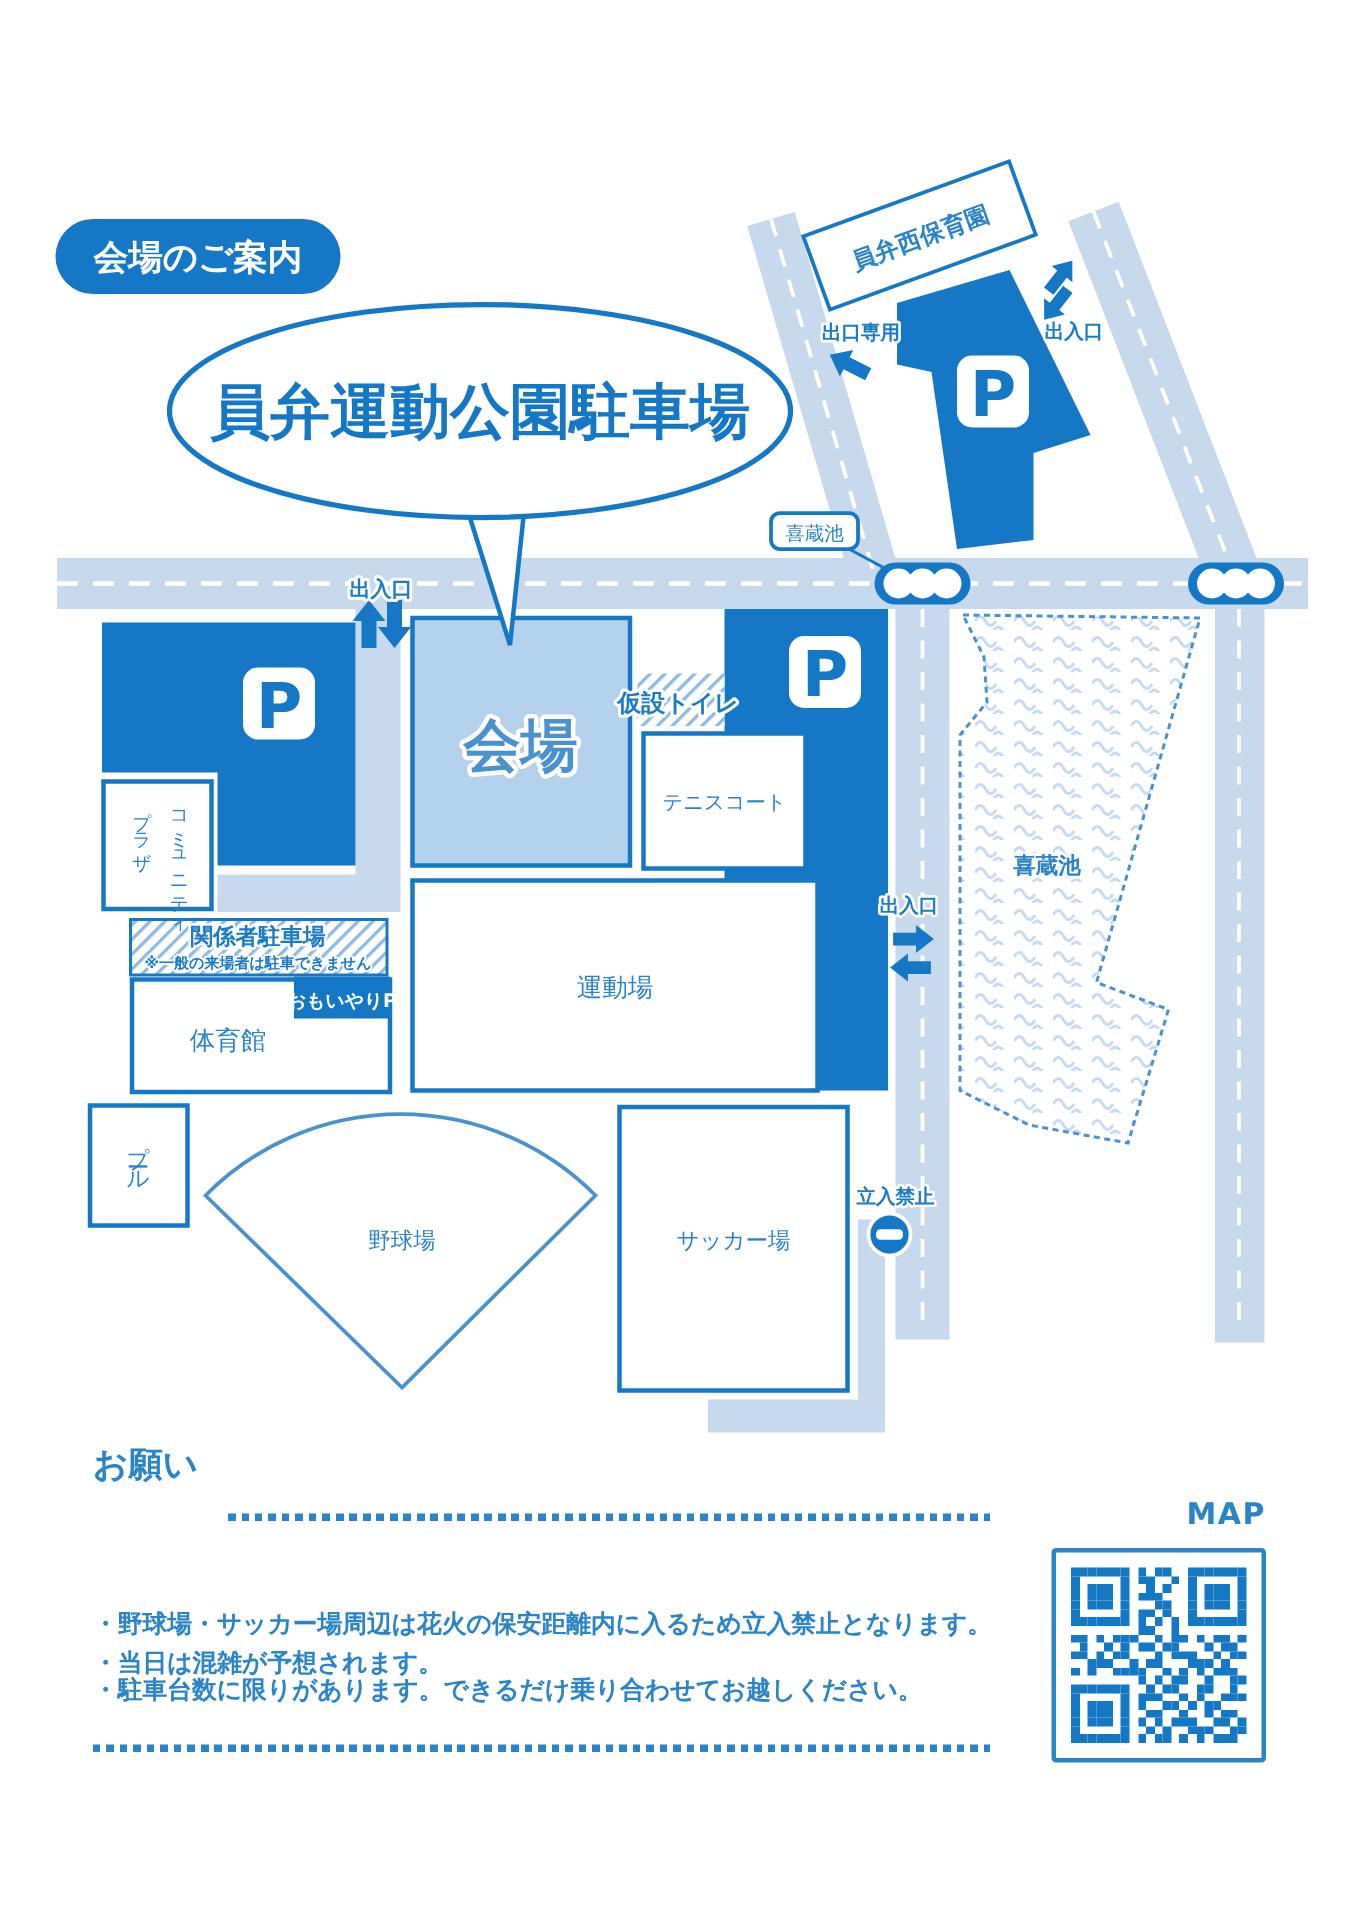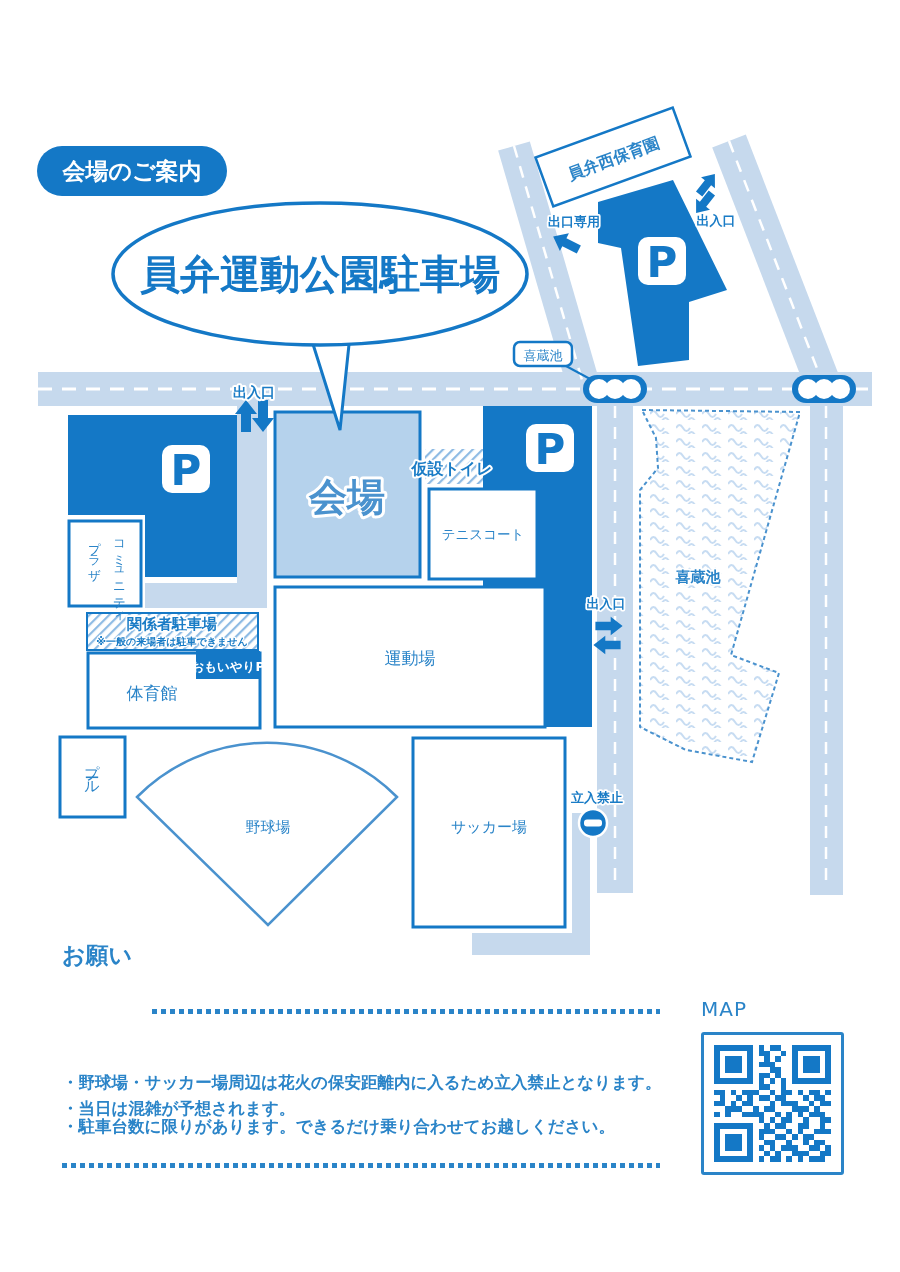--- a/index.html
+++ b/index.html
@@ -5,27 +5,27 @@
   html,body{margin:0;padding:0;background:#888;}
   .page{position:relative;width:900px;height:1272px;background:#fff;overflow:hidden;
         font-family:"DejaVu Sans","Liberation Sans",sans-serif;}
   .page svg{position:absolute;left:0;top:0;}
   .t{font-family:"DejaVu Sans","Liberation Sans",sans-serif;}
   .lbl{fill:#2a84c8;}
   .ow{fill:#1a7cc6;stroke:#fff;paint-order:stroke;stroke-linejoin:round;font-weight:bold;}
   .vert{writing-mode:vertical-rl;}
   
   .abs{position:absolute;}
-  .notes-heading{left:62px;top:940px;font-size:23px;font-weight:bold;color:#2a84c8;}
+  .notes-heading{left:62px;top:961px;font-size:23px;font-weight:bold;color:#2a84c8;}
   .dotline{height:5px;background:repeating-linear-gradient(90deg,#2a84c8 0 5px,transparent 5px 9px);}
   .dot1{left:152px;top:1009px;width:508px;}
   .dot2{left:62px;top:1163px;width:598px;}
   .note-item{left:62px;font-size:16.5px;font-weight:bold;color:#2a84c8;white-space:nowrap;}
   .ni0{top:1040px;margin-top:32px;} .ni1{top:1116px;} .ni2{top:1098px;text-align:center;} .ni3{top:1127px;}
-  .map-label{left:701px;top:997px;width:143px;text-align:left;font-size:20px;font-weight:normal;
+  .map-label{left:701px;top:997px;width:143px;text-align:right;font-size:20px;font-weight:bold;
              letter-spacing:1px;color:#2a84c8;}
   .qr-box{left:701px;top:1032px;width:143px;height:143px;border:3px solid #2a84c8;border-radius:3px;
           box-sizing:border-box;background:#fff;padding:10px;}
   .qr-grid{width:100%;height:100%;display:grid;grid-template-columns:repeat(21,1fr);
            grid-template-rows:repeat(21,1fr);}
   .qm{background:transparent;} .qm.on{background:#1478c6;}
 </style>
 </head>
 <body>
 

